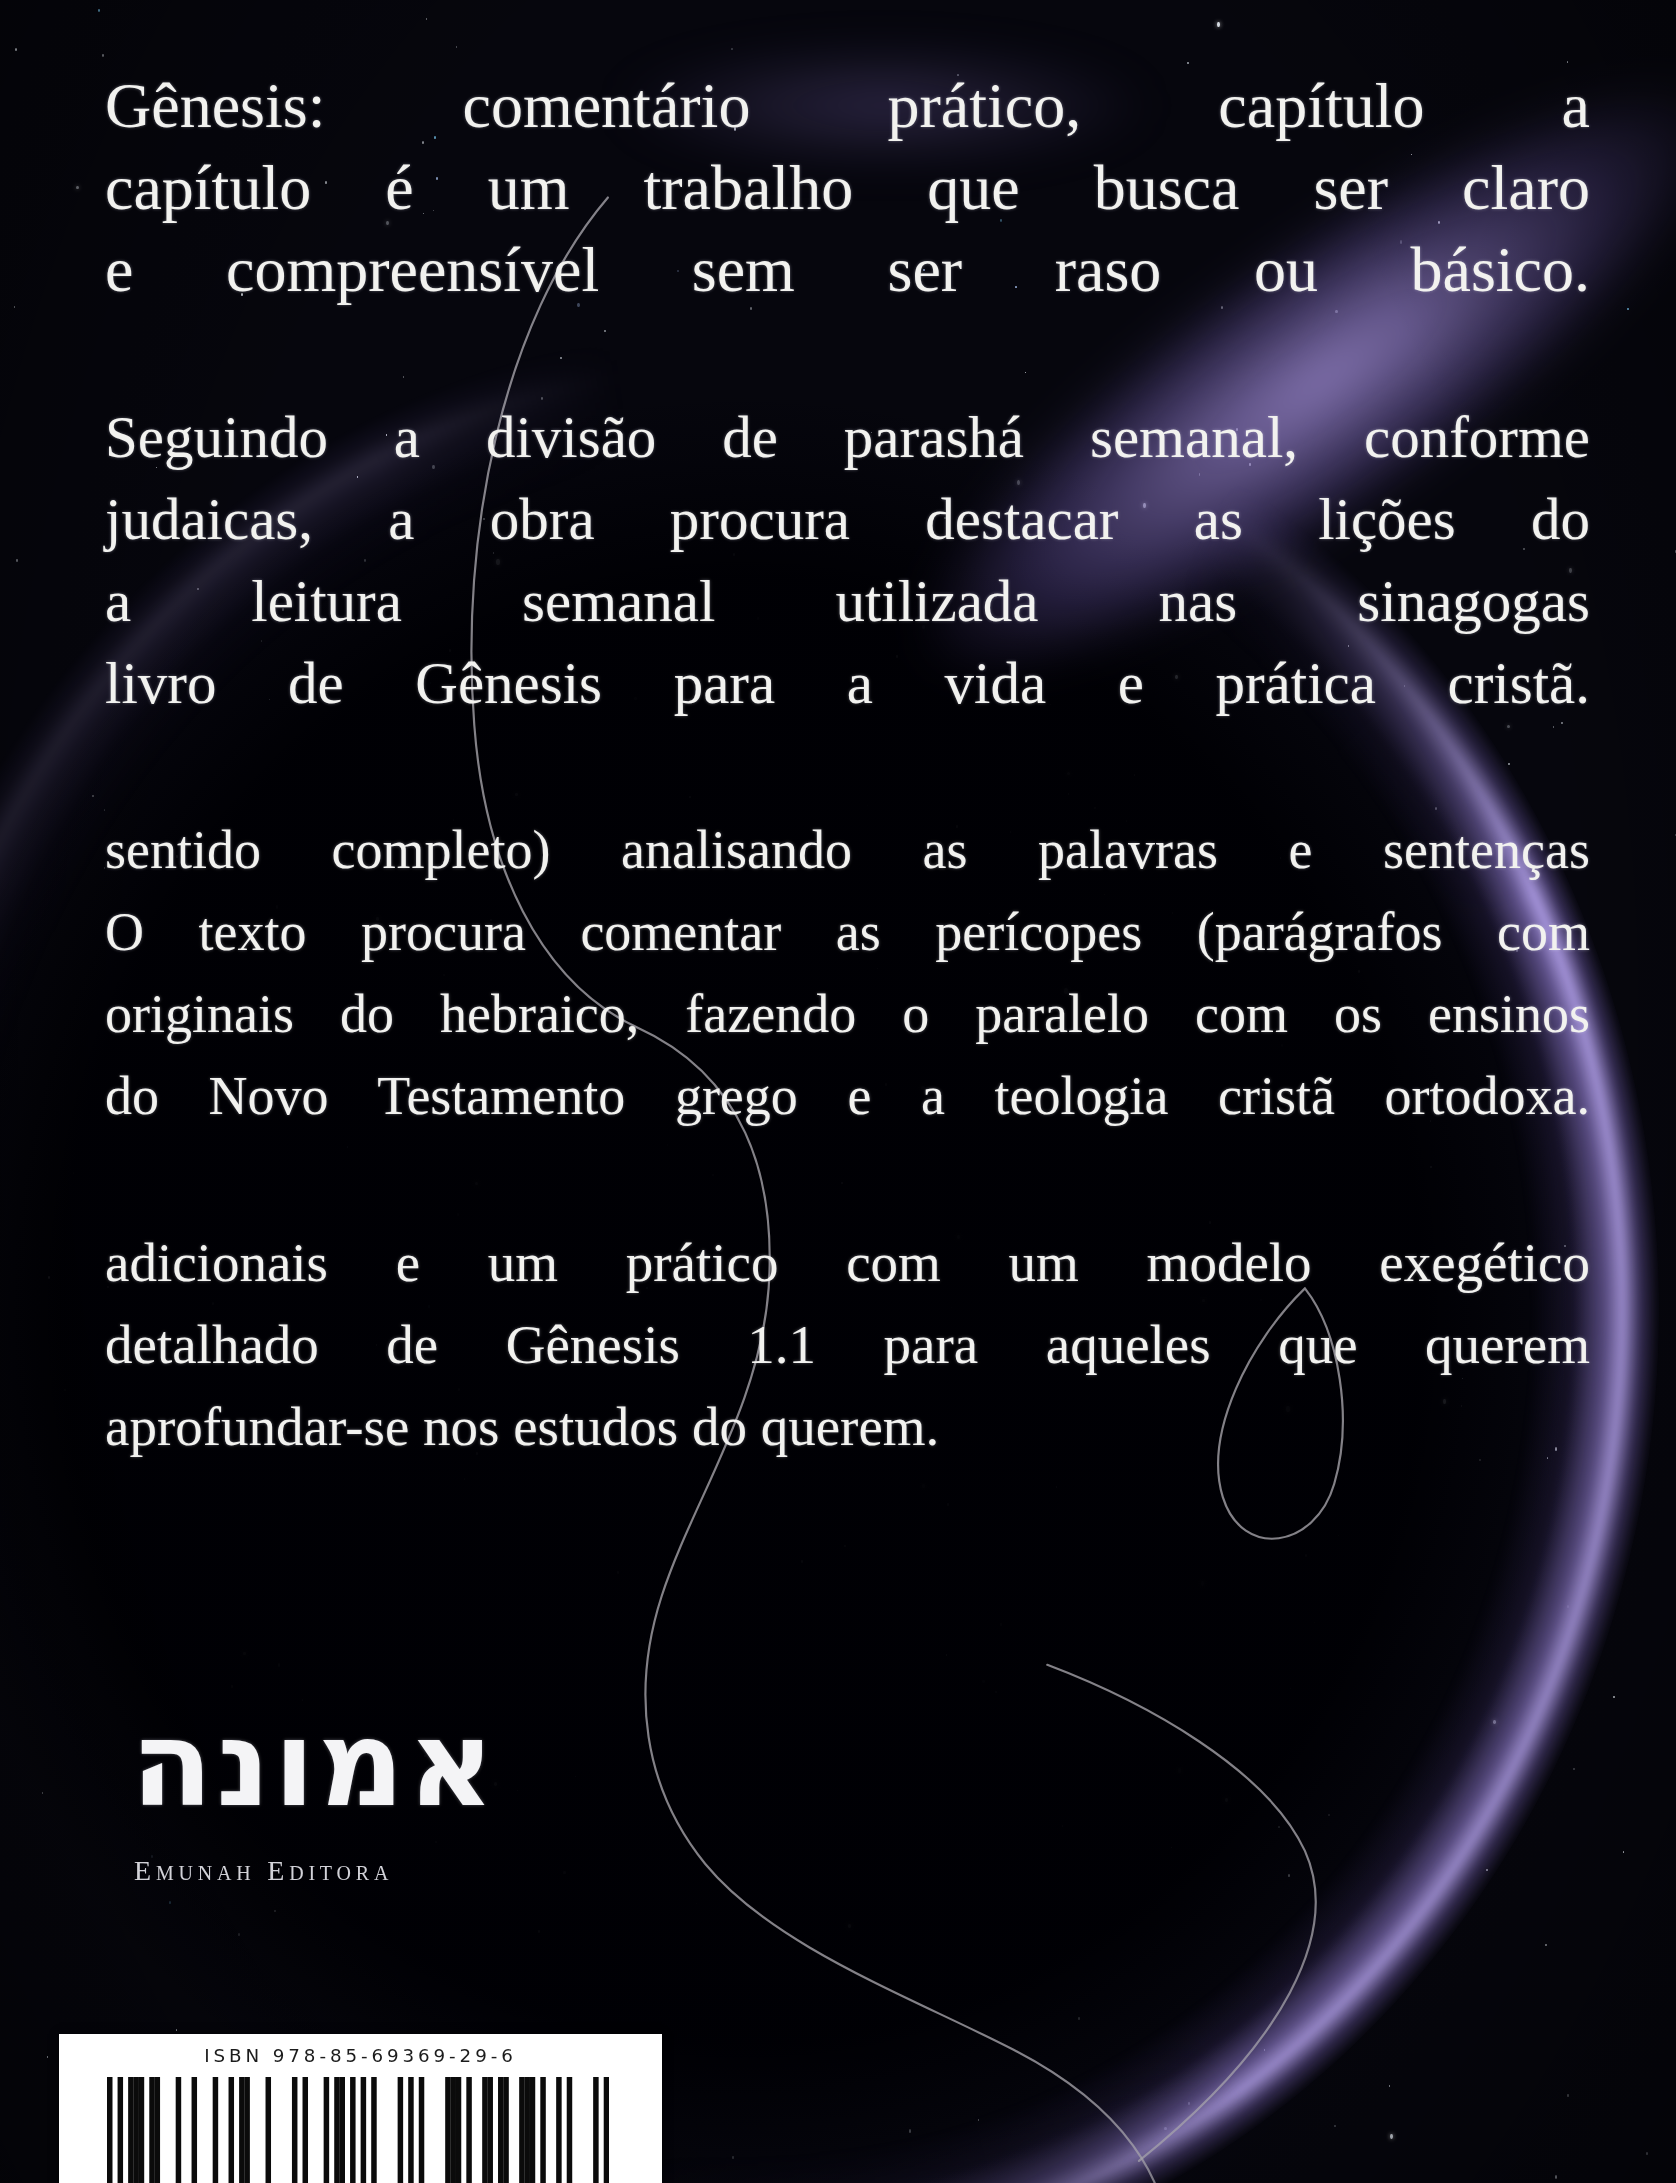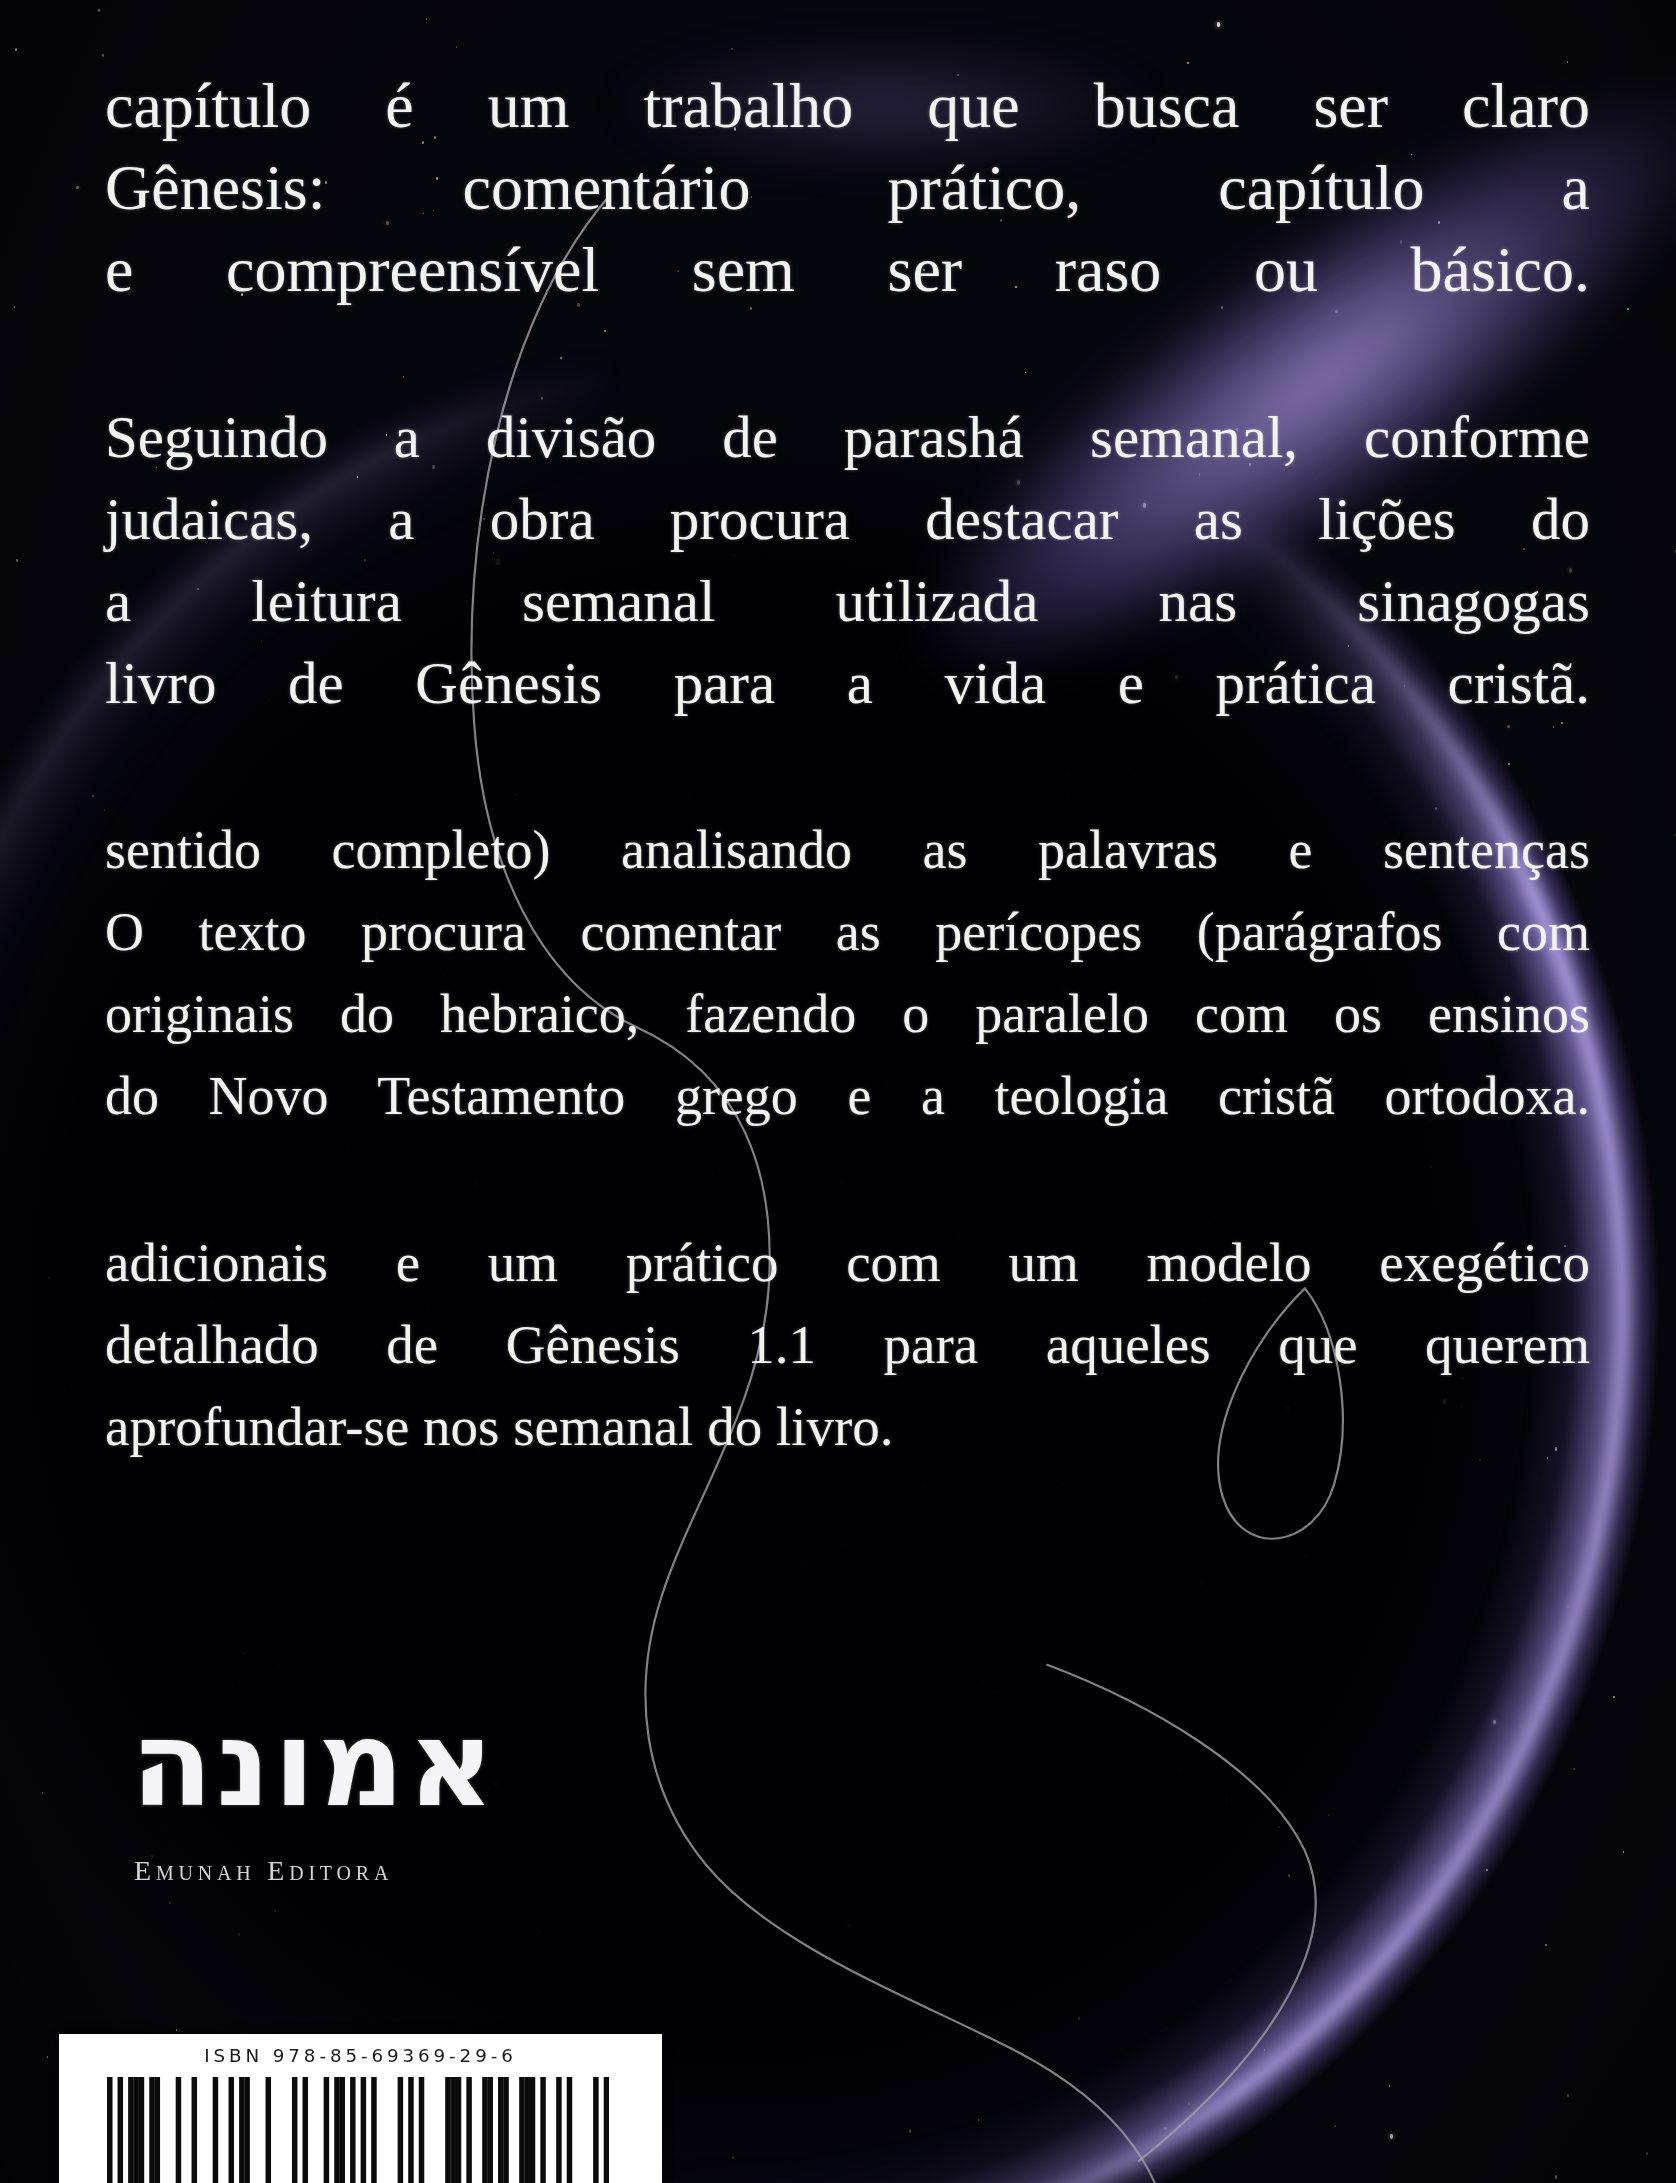--- a/index.html
+++ b/index.html
@@ -373,40 +373,40 @@
     <path d="M 2988 2950 C 2862 3072 2755 3282 2800 3428 C 2845 3572 3012 3545 3055 3398 C 3098 3252 3068 3052 2988 2950 Z"></path>
     <path d="M 2398 3812 C 2625 3898 2902 4052 2988 4238 C 3072 4425 2938 4682 2608 4948"></path>
   </svg>
 
   <div class="vignette"></div>
 
   <div class="content">
 
     <div class="blurb">
       <div class="para p0">
+        <div class="line">Gênesis: comentário prático, capítulo a</div>
         <div class="line">capítulo é um trabalho que busca ser claro</div>
-        <div class="line">Gênesis: comentário prático, capítulo a</div>
         <div class="line">e compreensível sem ser raso ou básico.</div>
       </div>
       <div class="para p1">
         <div class="line">Seguindo a divisão de parashá semanal, conforme</div>
         <div class="line">judaicas, a obra procura destacar as lições do</div>
         <div class="line">a leitura semanal utilizada nas sinagogas</div>
         <div class="line">livro de Gênesis para a vida e prática cristã.</div>
       </div>
       <div class="para p2">
         <div class="line">sentido completo) analisando as palavras e sentenças</div>
         <div class="line">O texto procura comentar as perícopes (parágrafos com</div>
         <div class="line">originais do hebraico, fazendo o paralelo com os ensinos</div>
         <div class="line">do Novo Testamento grego e a teologia cristã ortodoxa.</div>
       </div>
       <div class="para p3">
         <div class="line">adicionais e um prático com um modelo exegético</div>
         <div class="line">detalhado de Gênesis 1.1 para aqueles que querem</div>
-        <div class="line no-stretch">aprofundar-se nos semanal do livro.</div>
+        <div class="line no-stretch">aprofundar-se nos estudos do querem.</div>
       </div>
     </div>
 
     <div class="hebrew" dir="rtl">אמונה</div>
     <div class="pubname">Emunah Editora</div>
 
     <div class="barcode">
       <div class="isbn">ISBN 978-85-69369-29-6</div>
       <svg class="bars" viewBox="0 0 95 100" preserveAspectRatio="none">
           <rect x="0" y="0" width="1.04" height="100"></rect>

